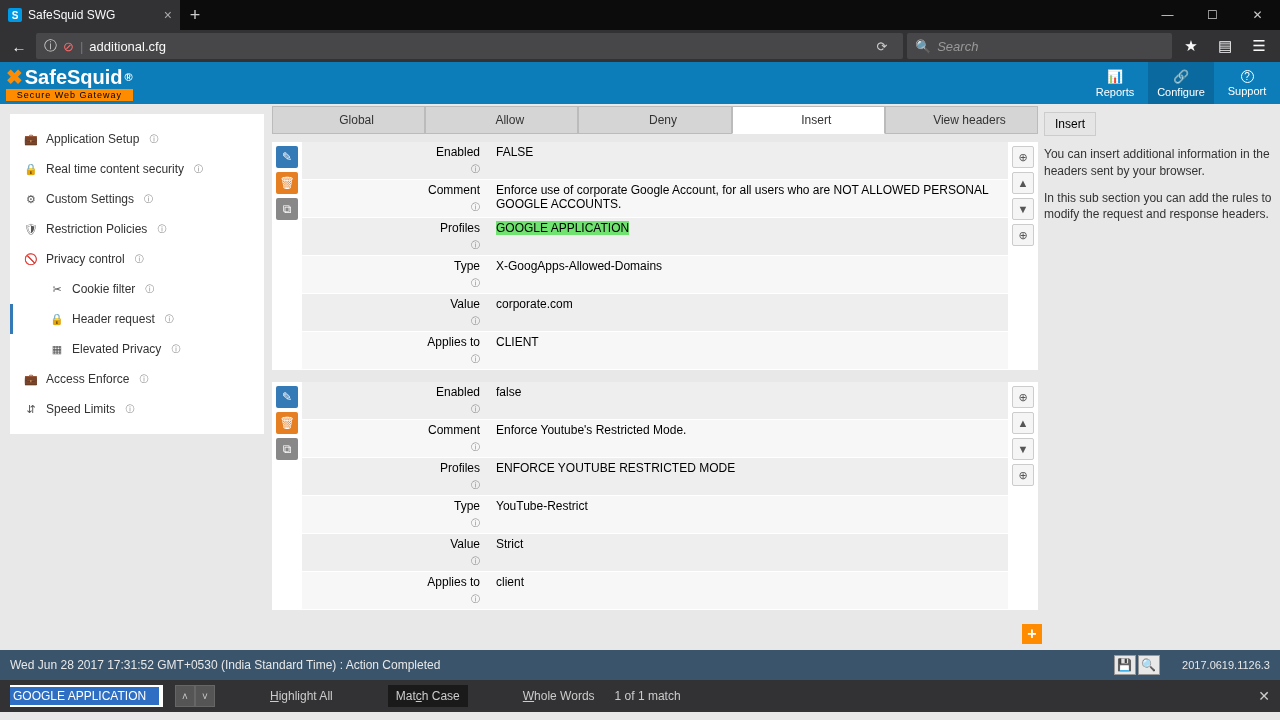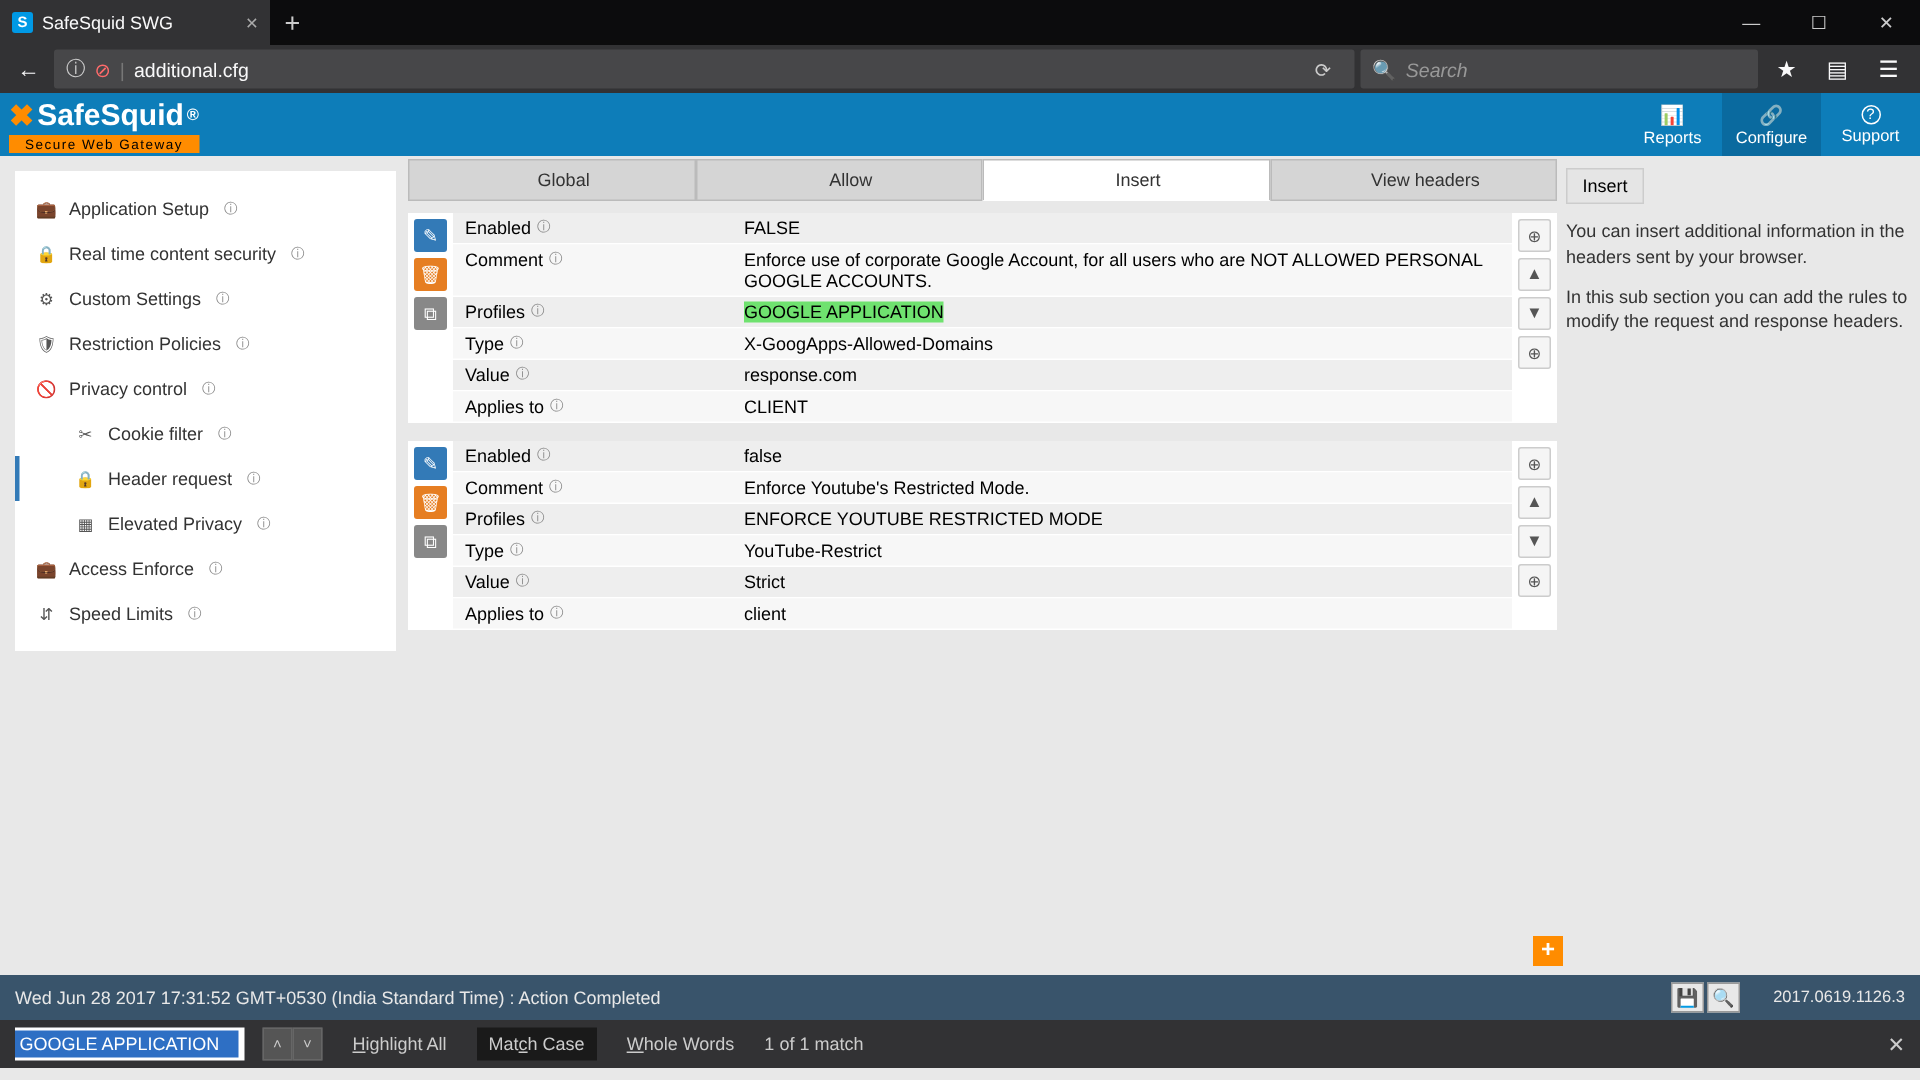--- a/index.html
+++ b/index.html
@@ -52,21 +52,21 @@
 .entry { display: flex; background: #fff; margin-bottom: 12px; }
 .entry-actions { width: 30px; display: flex; flex-direction: column; gap: 4px; padding: 4px 4px; }
 .act-btn { width: 22px; height: 22px; display: flex; align-items: center; justify-content: center; color: white; font-size: 12px; border-radius: 2px; }
 .act-edit { background: #337ab7; }
 .act-del { background: #e67e22; }
 .act-copy { background: #888; }
 .entry-table { flex: 1; }
 .entry-row { display: flex; font-size: 12px; border-bottom: 1px solid #fff; }
 .entry-row:nth-child(odd) { background: #eeeeee; }
 .entry-row:nth-child(even) { background: #f7f7f7; }
-.entry-label { width: 186px; padding: 3px 8px; display: flex; align-items: flex-start; gap: 4px; }
+.entry-label { width: 186px; padding: 3px 8px; display: flex; align-items: flex-end; gap: 4px; flex-direction: column; }
 .entry-label .info { font-size: 9px; color: #888; }
 .entry-value { flex: 1; padding: 3px 8px; }
 .highlight { background: #6fe26f; }
 .entry-side { width: 30px; display: flex; flex-direction: column; gap: 4px; padding: 4px; }
 .side-btn { width: 22px; height: 22px; border: 1px solid #ccc; background: #f5f5f5; display: flex; align-items: center; justify-content: center; font-size: 11px; border-radius: 2px; color: #555;}
 
 .right-panel { width: 228px; padding-top: 8px; }
 .right-panel .title { background: #e5e5e5; border: 1px solid #ccc; padding: 4px 10px; font-size: 12px; display: inline-block; }
 .right-panel p { font-size: 12px; color: #333; margin-top: 10px; line-height: 1.4; }
 
@@ -76,21 +76,21 @@
 .status { height: 30px; background: #39546b; color: #e8e8e8; display: flex; align-items: center; padding: 0 10px; font-size: 12px; }
 .status .right { margin-left: auto; display: flex; align-items: center; gap: 2px; }
 .status .ver { font-size: 11px; margin-left: 20px; }
 .sbtn { width: 22px; height: 20px; background: #e8e8e8; border: 1px solid #999; display: flex; align-items: center; justify-content: center; color: #333; font-size: 12px; }
 
 
 .findbar { height: 32px; background: #323234; display: flex; align-items: center; padding: 0 10px; gap: 12px; color: #ccc; font-size: 12px; }
 .find-sel { background: #2e6fc4; color: white; padding: 2px 3px; font-size: 12px; min-width: 149px; display: inline-block; }
 .find-wrap { height: 22px; background: white; display: flex; align-items: center; padding-right: 4px;}
 .step { width: 20px; height: 22px; background: #555; border: 1px solid #666; display: flex; align-items: center; justify-content: center; font-size: 10px; }
-.find-opt { padding: 4px 8px; }
+.find-opt { padding: 4px 8px; margin-left: 35px; }
 .find-opt.active { background: #1a1a1a; }
 .under { text-decoration: underline; }
 .find-close { margin-left: auto; color: #ccc; font-size: 14px; }
 </style>
 </head>
 <body>
 
 <div class="titlebar">
   <div class="tab">
     <span class="favicon">S</span>
@@ -200,20 +200,21 @@
         <span>Speed Limits</span>
         <span class="info">ⓘ</span>
       </div>
   </div>
 
   <div class="content">
     <div class="center">
       <div class="tabs">
         <div class="tb">Global</div>
         <div class="tb">Allow</div>
+        <div class="tb">Deny</div>
         <div class="tb active">Insert</div>
         <div class="tb">View headers</div>
       </div>
       <div class="entries" id="entries">
           <div class="entry">
             <div class="entry-actions">
               <div class="act-btn act-edit">✎</div>
               <div class="act-btn act-del">🗑</div>
               <div class="act-btn act-copy">⧉</div>
             </div>
@@ -244,21 +245,21 @@
                   <span>Type</span>
                   <span class="info">ⓘ</span>
                 </div>
                 <div class="entry-value">X-GoogApps-Allowed-Domains</div>
               </div>
               <div class="entry-row">
                 <div class="entry-label">
                   <span>Value</span>
                   <span class="info">ⓘ</span>
                 </div>
-                <div class="entry-value">response.com</div>
+                <div class="entry-value">corporate.com</div>
               </div>
               <div class="entry-row">
                 <div class="entry-label">
                   <span>Applies to</span>
                   <span class="info">ⓘ</span>
                 </div>
                 <div class="entry-value">CLIENT</div>
               </div>
             </div>
             <div class="entry-side">

